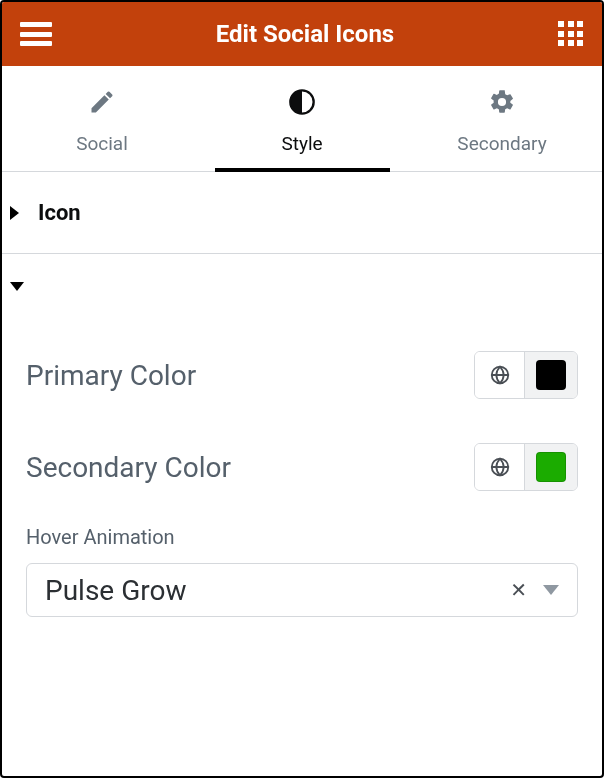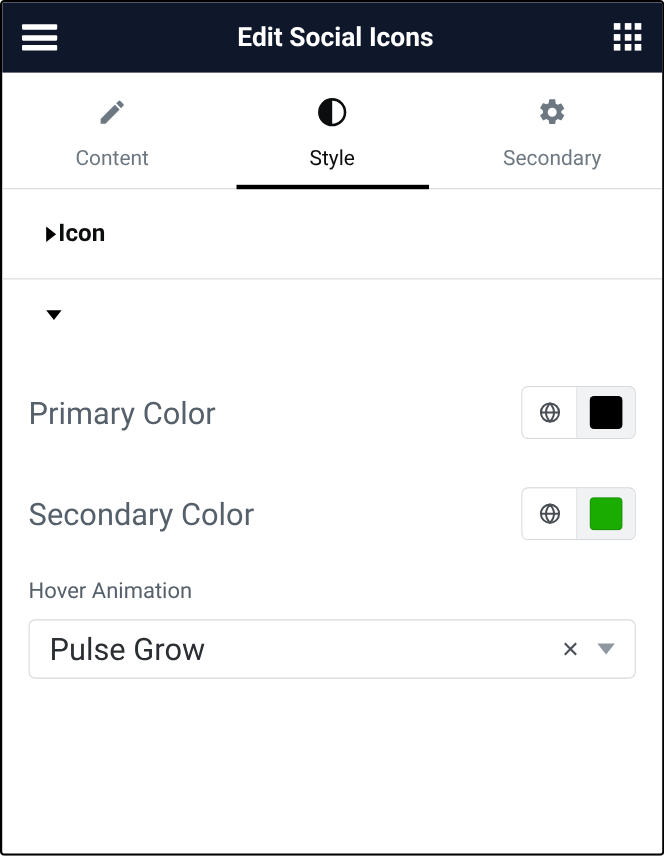--- a/index.html
+++ b/index.html
@@ -1,32 +1,32 @@
 <!DOCTYPE html>
 <html><head>
 <meta charset="utf-8">
 <style>
   * { box-sizing: border-box; margin: 0; padding: 0; }
   html, body { width: 604px; height: 778px; font-family: -apple-system, "Segoe UI", Roboto, Helvetica, Arial, sans-serif; background: #fff; }
   .frame { width: 604px; height: 778px; border: 2px solid #000; border-radius: 4px; background: #fff; overflow: hidden; }
-  .topbar { height: 64px; background: #0f172a; color: #fff; display: flex; align-items: center; justify-content: space-between; padding: 0 18px; }
+  .topbar { height: 64px; background: #c2410c; color: #fff; display: flex; align-items: center; justify-content: space-between; padding: 0 18px; }
   .topbar-title { font-size: 24px; font-weight: 700; text-align: center; flex: 1; }
   .hamburger { width: 32px; height: 24px; display: flex; flex-direction: column; justify-content: space-between; cursor: pointer; }
   .hamburger span { display: block; height: 5px; background: #fff; border-radius: 1px; }
   .grid-icon { width: 26px; height: 26px; display: grid; grid-template-columns: repeat(3,1fr); grid-template-rows: repeat(3,1fr); gap: 3px; cursor: pointer; }
   .grid-icon span { background: #fff; width: 6px; height: 6px; }
   .tabs { display: flex; border-bottom: 1px solid #d5d8dc; }
   .tab { flex: 1; display: flex; flex-direction: column; align-items: center; padding: 22px 0 16px; cursor: pointer; color: #6d7882; position: relative; }
   .tab.active { color: #0c0d0e; }
   .tab.active::after { content: ""; position: absolute; bottom: -1px; height: 4px; background: #000; width: 175px; }
   .tab-label { margin-top: 12px; font-size: 19px; }
   .tab-icon svg { width: 28px; height: 28px; fill: currentColor; }
   .panel { padding: 0; }
   .section { border-bottom: 1px solid #d5d8dc; }
-  .section-header { display: flex; align-items: center; gap: 2px; padding: 28px 8px; cursor: pointer; margin-left: 32px; }
+  .section-header { display: flex; align-items: center; gap: 19px; padding: 28px 8px; cursor: pointer; }
   .section-header .caret { width: 0; height: 0; }
   .caret-right { border-top: 7px solid transparent; border-bottom: 7px solid transparent; border-left: 9px solid #000; }
   .caret-down { border-left: 7px solid transparent; border-right: 7px solid transparent; border-top: 9px solid #000; }
   .section-title { font-size: 22px; font-weight: 700; color: #0c0d0e; }
   .controls { padding: 10px 24px 30px; }
   .row { display: flex; align-items: center; justify-content: space-between; padding: 22px 0; }
   .row-label { font-size: 28px; color: #55606b; }
   .color-group { display: flex; border: 1px solid #d5d8dc; border-radius: 6px; overflow: hidden; height: 48px; }
   .color-group .globe-btn { width: 50px; display: flex; align-items: center; justify-content: center; background: #fff; border-right: 1px solid #d5d8dc; cursor: pointer; }
   .color-group .swatch-wrap { width: 52px; display: flex; align-items: center; justify-content: center; background: #f1f2f3; cursor: pointer; }
@@ -66,21 +66,21 @@
     </div>
   </div>
 
   <div class="tabs">
     <div class="tab">
       <span class="tab-icon">
         <svg viewBox="0 0 24 24">
             <path d="M3 17.25V21h3.75L17.81 9.94l-3.75-3.75L3 17.25zM20.71 7.04a1 1 0 0 0 0-1.41l-2.34-2.34a1 1 0 0 0-1.41 0l-1.83 1.83 3.75 3.75 1.83-1.83z"></path>
           </svg>
       </span>
-      <span class="tab-label">Content</span>
+      <span class="tab-label">Social</span>
     </div>
     <div class="tab active">
       <span class="tab-icon">
         <svg viewBox="0 0 24 24">
             <path d="M12 2a10 10 0 1 0 0 20V2z"></path>
             <circle cx="12" cy="12" r="10" fill="none" stroke="currentColor" stroke-width="2"></circle>
           </svg>
       </span>
       <span class="tab-label">Style</span>
     </div>

